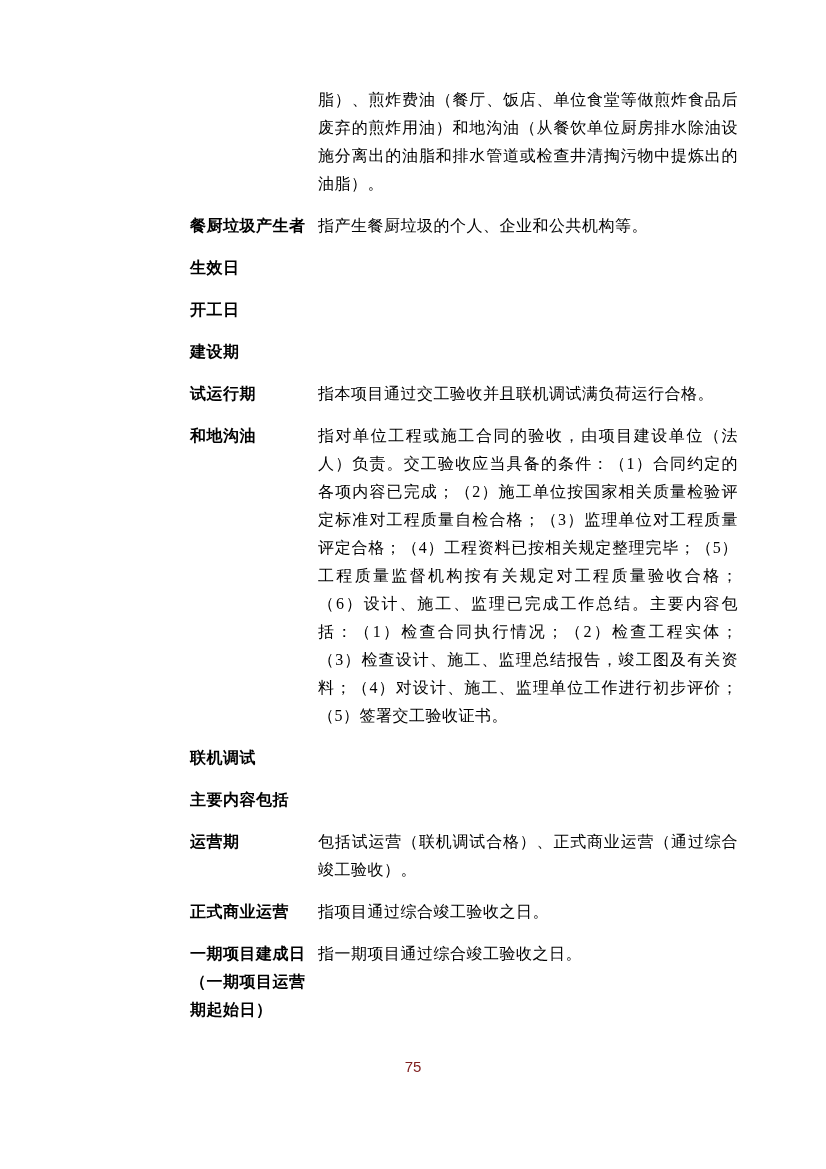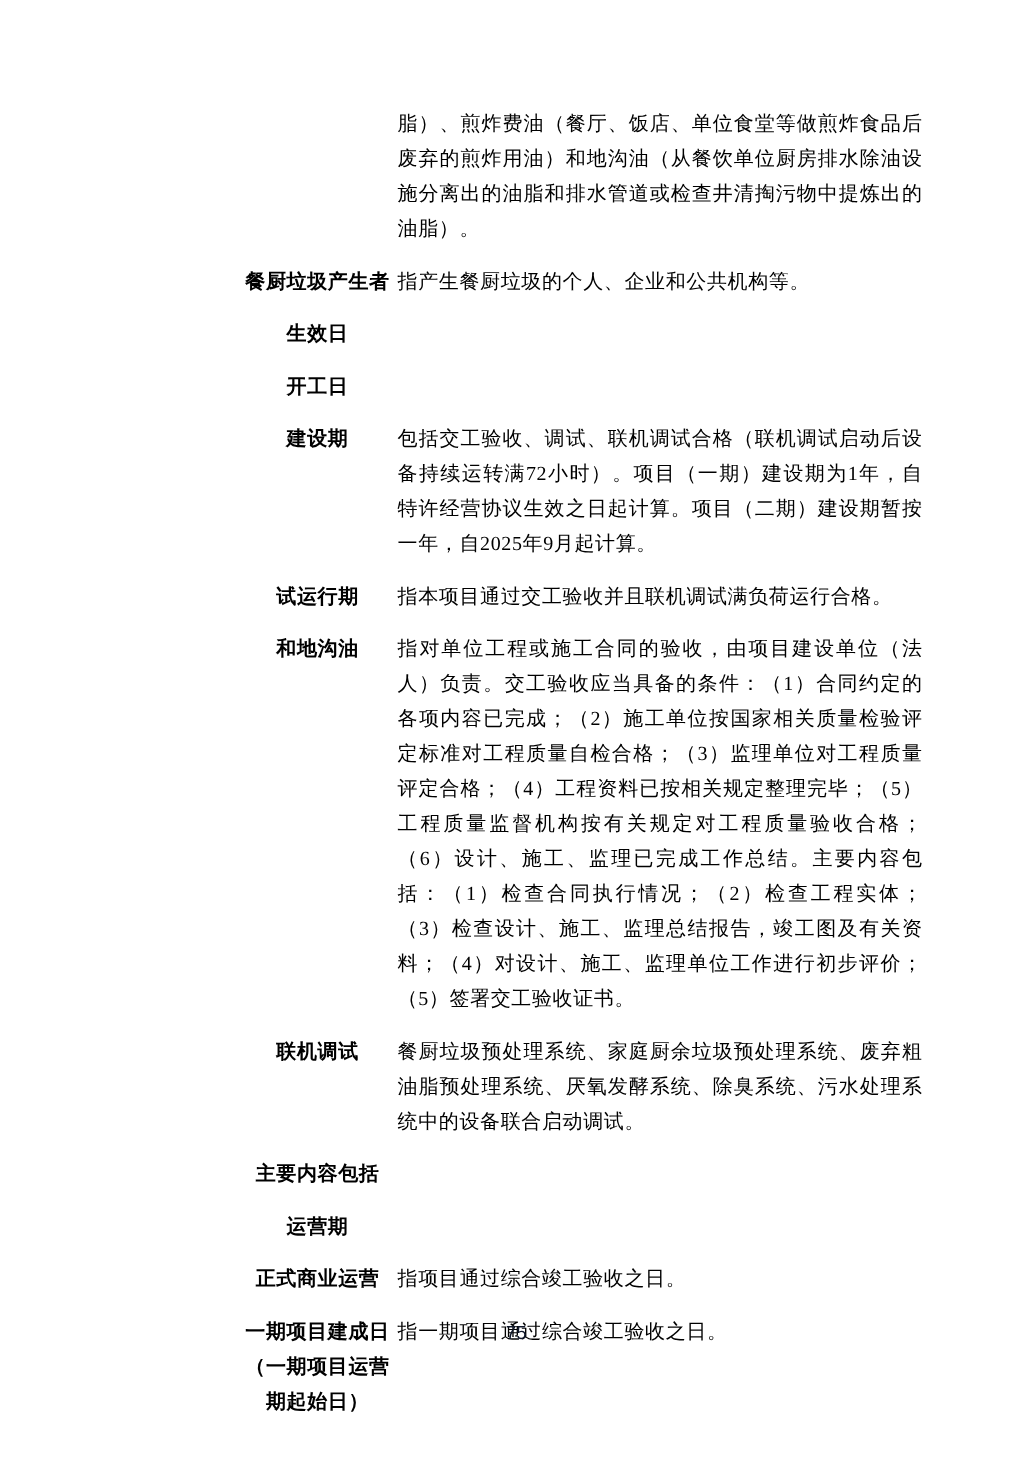--- a/index.html
+++ b/index.html
@@ -28,39 +28,38 @@
     margin-bottom: 14px;
   }
   .term {
     width: 128px;
     flex: 0 0 128px;
     font-weight: 700;
     font-size: 16px;
     line-height: 28px;
     letter-spacing: 0.5px;
     word-break: break-all;
-    text-align: center;
   }
   .definition {
     flex: 1 1 auto;
     font-size: 16px;
     line-height: 28px;
     text-align: justify;
     letter-spacing: 0.5px;
     word-break: break-all;
   }
   .page-number {
     position: absolute;
     left: 0;
     top: 1058px;
     width: 100%;
     text-align: center;
     font-family: "Liberation Sans", "DejaVu Sans", sans-serif;
     font-size: 15px;
-    color: #0f172a;
+    color: #7f1d1d;
   }
 </style>
 </head>
 <body>
 
 <div class="page">
   <div class="content">
 
     <div class="entry">
       <div class="term"></div>
@@ -75,44 +74,43 @@
     <div class="entry">
       <div class="term">生效日</div>
     </div>
 
     <div class="entry">
       <div class="term">开工日</div>
     </div>
 
     <div class="entry">
       <div class="term">建设期</div>
-      <div class="definition">包括交工验收、调试、联机调试合格（联机调试启动后设备持续运转满72小时）。项目（一期）建设期为1年，自特许经营协议生效之日起计算。项目（二期）建设期暂按一年，自2025年9月起计算。</div>
     </div>
 
     <div class="entry">
       <div class="term">试运行期</div>
       <div class="definition">指本项目通过交工验收并且联机调试满负荷运行合格。</div>
     </div>
 
     <div class="entry">
       <div class="term">和地沟油</div>
       <div class="definition">指对单位工程或施工合同的验收，由项目建设单位（法人）负责。交工验收应当具备的条件：（1）合同约定的各项内容已完成；（2）施工单位按国家相关质量检验评定标准对工程质量自检合格；（3）监理单位对工程质量评定合格；（4）工程资料已按相关规定整理完毕；（5）工程质量监督机构按有关规定对工程质量验收合格；（6）设计、施工、监理已完成工作总结。主要内容包括：（1）检查合同执行情况；（2）检查工程实体；（3）检查设计、施工、监理总结报告，竣工图及有关资料；（4）对设计、施工、监理单位工作进行初步评价；（5）签署交工验收证书。</div>
     </div>
 
     <div class="entry">
       <div class="term">联机调试</div>
-      <div class="definition">餐厨垃圾预处理系统、家庭厨余垃圾预处理系统、废弃粗油脂预处理系统、厌氧发酵系统、除臭系统、污水处理系统中的设备联合启动调试。</div>
     </div>
 
     <div class="entry">
       <div class="term">主要内容包括</div>
     </div>
 
     <div class="entry">
       <div class="term">运营期</div>
+      <div class="definition">包括试运营（联机调试合格）、正式商业运营（通过综合竣工验收）。</div>
     </div>
 
     <div class="entry">
       <div class="term">正式商业运营</div>
       <div class="definition">指项目通过综合竣工验收之日。</div>
     </div>
 
     <div class="entry">
       <div class="term">一期项目建成日（一期项目运营期起始日）</div>
       <div class="definition">指一期项目通过综合竣工验收之日。</div>

